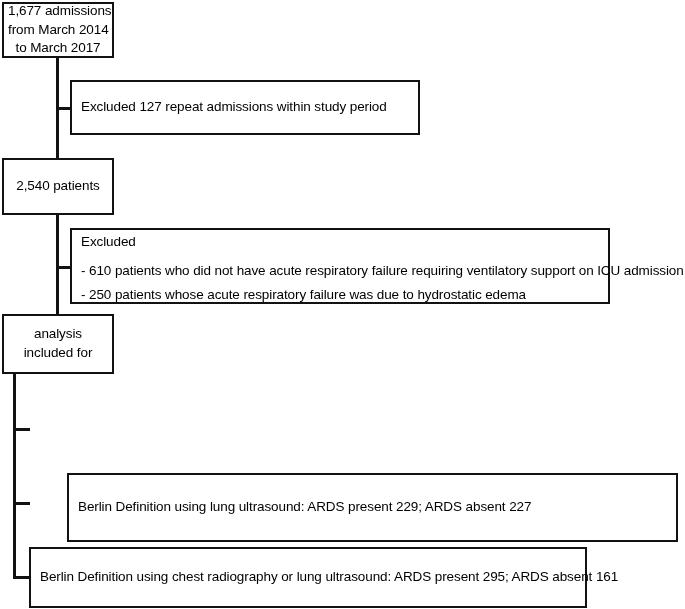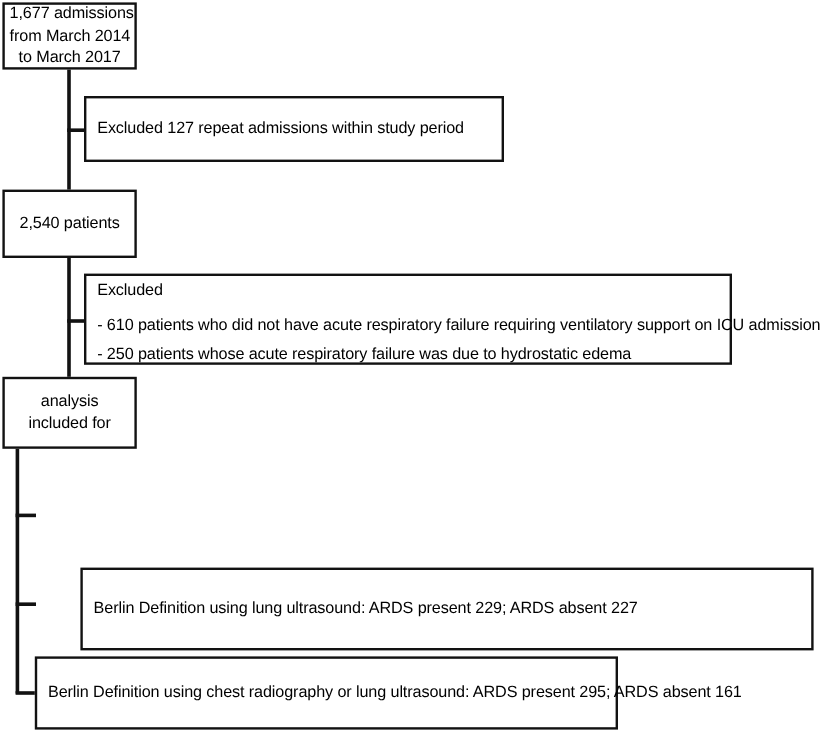--- a/index.html
+++ b/index.html
@@ -102,17 +102,17 @@
   <div class="box center" style="left:2px; top:314px; width:112px; height:60px;">
     <span class="line">analysis</span>
     <span class="line">included for</span>
   </div>
 
 
   <div class="box left" style="left:29px; top:473px; width:611px; height:69px;margin-left:38px;">
     <span class="line">Berlin Definition using lung ultrasound: ARDS present 229; ARDS absent 227</span>
   </div>
 
-  <div class="box left" style="left:29px; top:547px; width:486px; height:61px;">
+  <div class="box left" style="left:29px; top:547px; width:558px; height:61px;">
     <span class="line">Berlin Definition using chest radiography or lung ultrasound: ARDS present 295; ARDS absent 161</span>
   </div>
 
 </div>
 
 </body></html>

